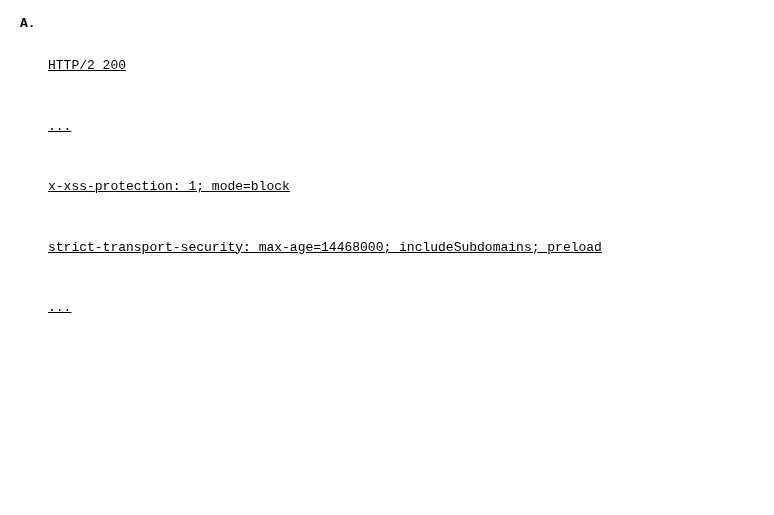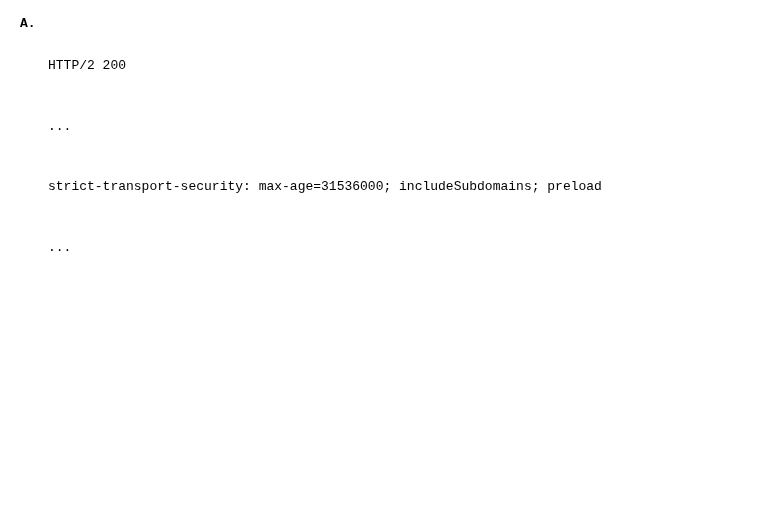--- a/index.html
+++ b/index.html
@@ -37,26 +37,28 @@
       flex: 1;
       font-family: 'Courier New', Courier, monospace;
       font-size: 13px;
       line-height: 1.55;
       white-space: pre;
       color: #000;
     }
 
     .section-content .line {
       display: block;
+      text-decoration: underline;
     }
   </style>
 </head>
 <body>
 
 <div class="section">
   <div class="section-label">A.</div>
   <div class="section-content">
     <span class="line">HTTP/2 200</span>
     <span class="line">...</span>
-    <span class="line">strict-transport-security: max-age=31536000; includeSubdomains; preload</span>
+    <span class="line">x-xss-protection: 1; mode=block</span>
+    <span class="line">strict-transport-security: max-age=14468000; includeSubdomains; preload</span>
     <span class="line">...</span>
   </div>
 </div>
 
 </body></html>

